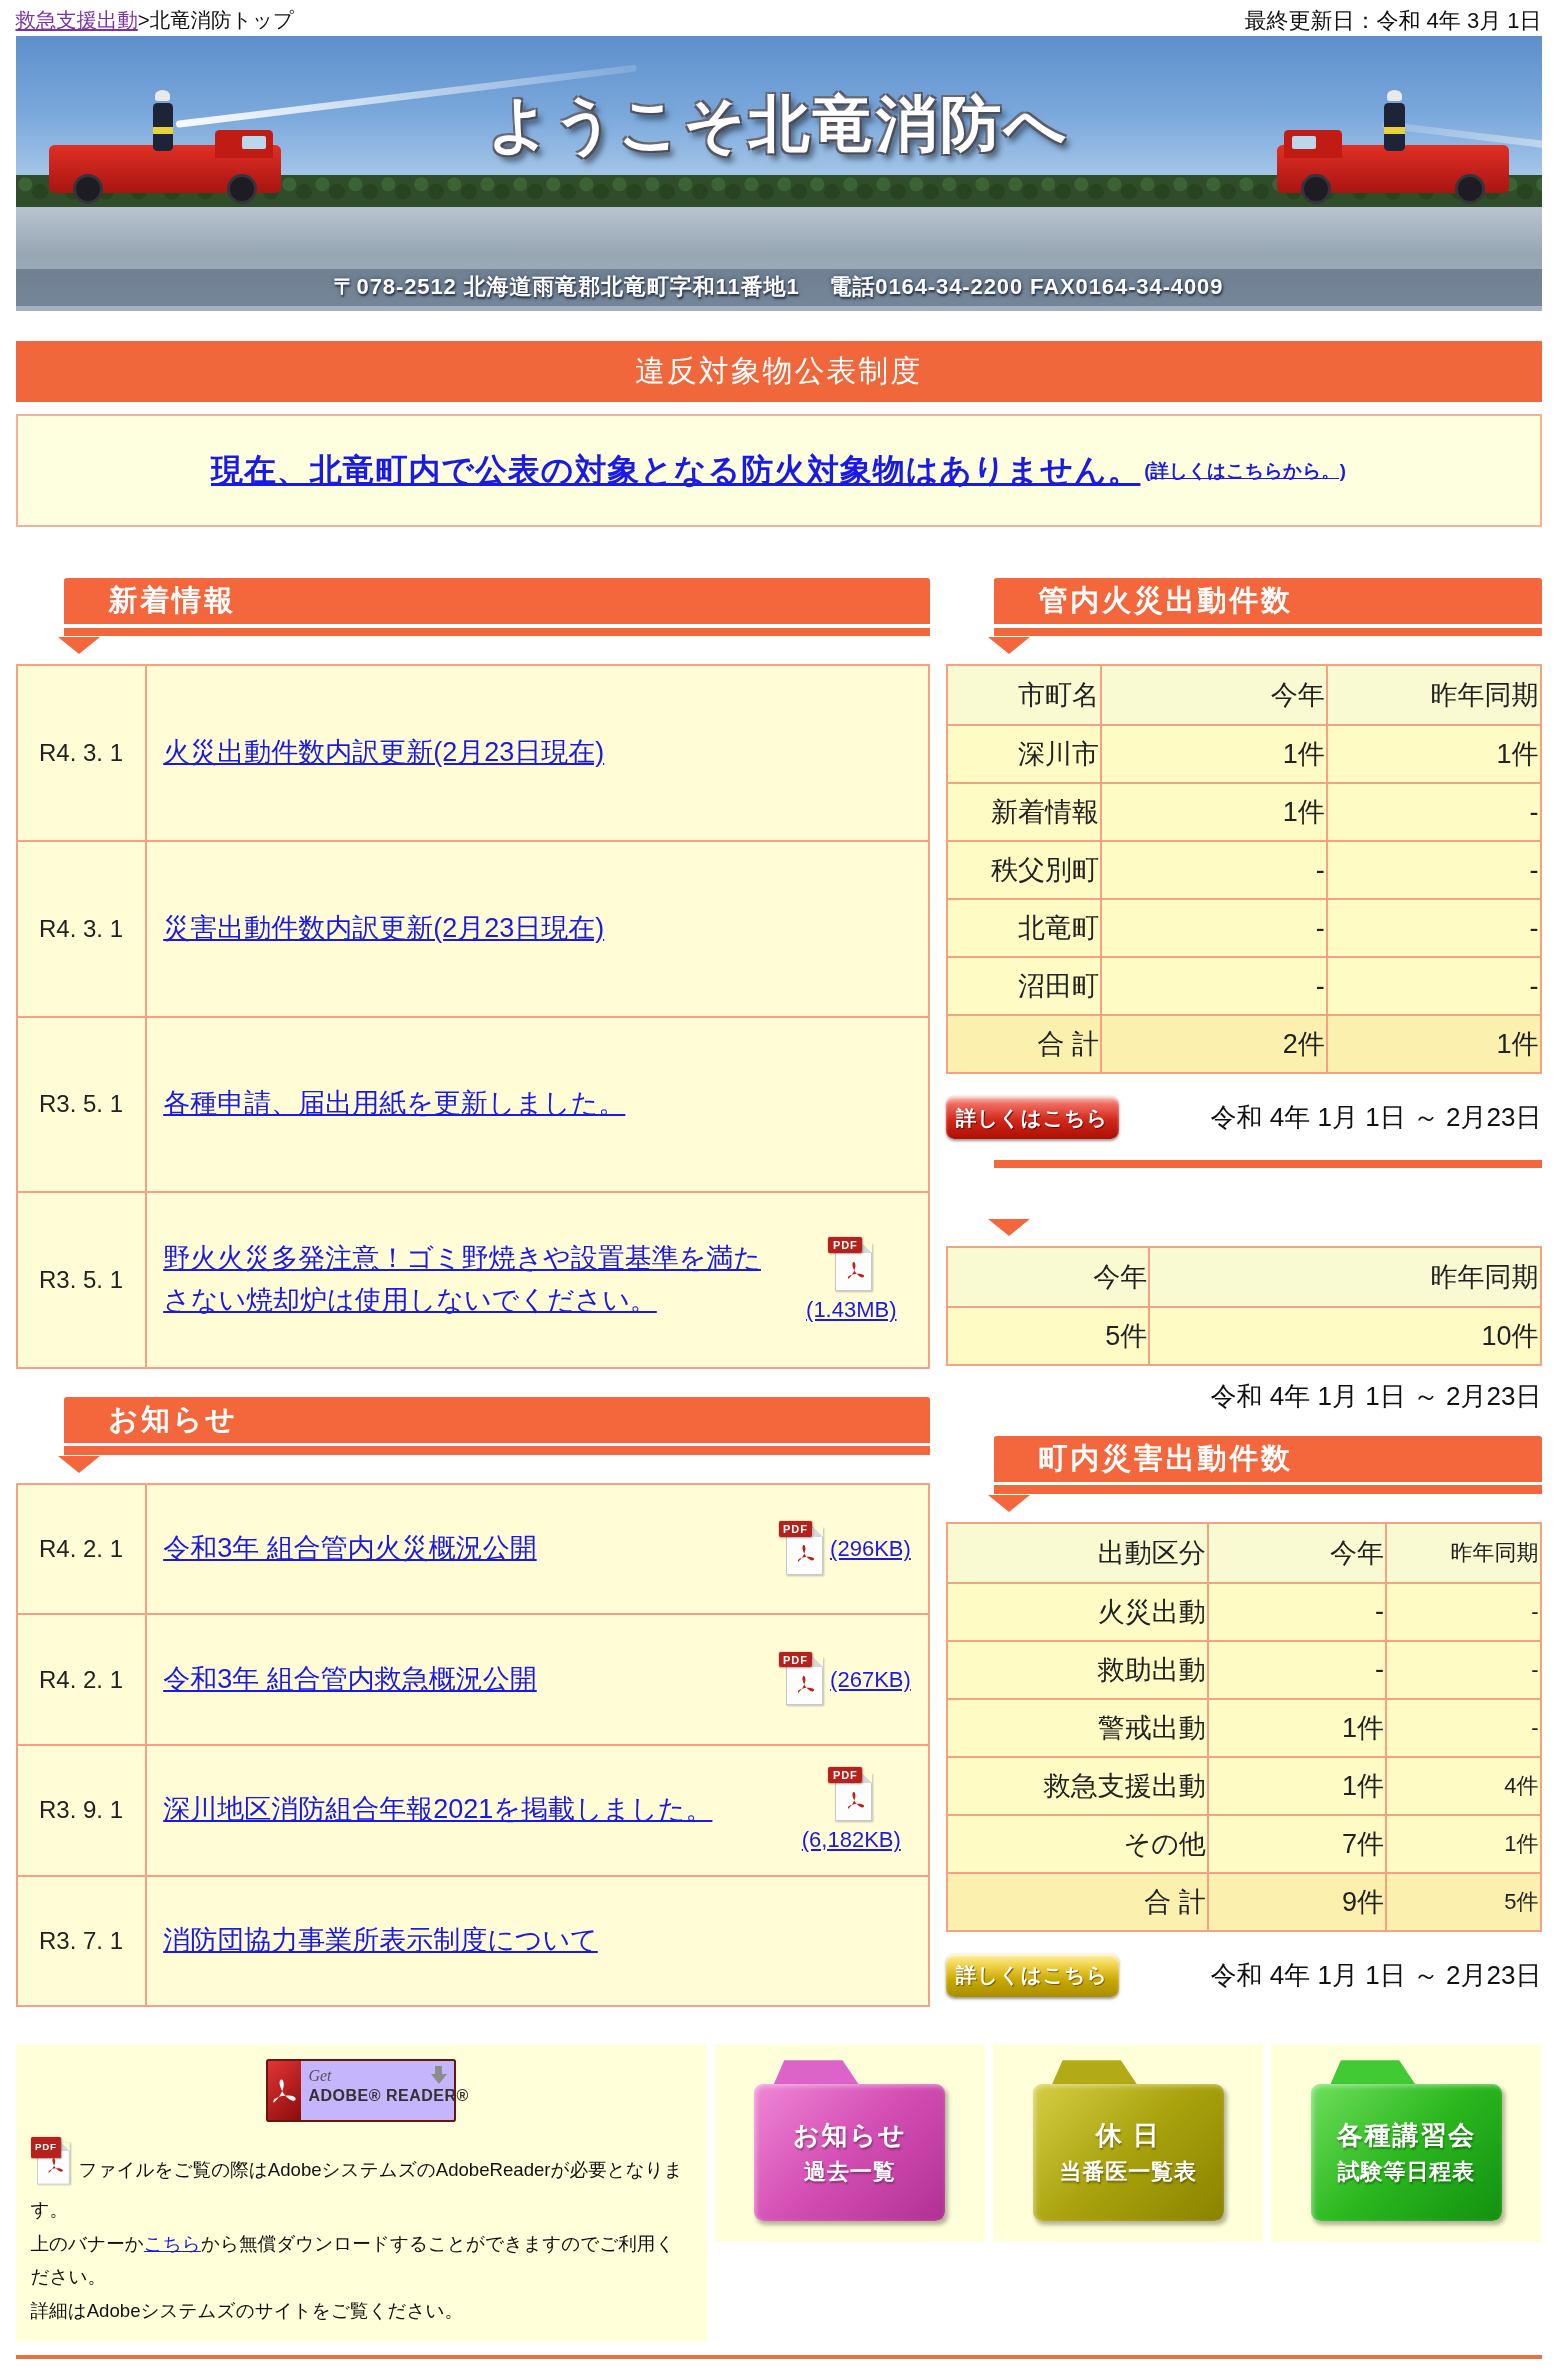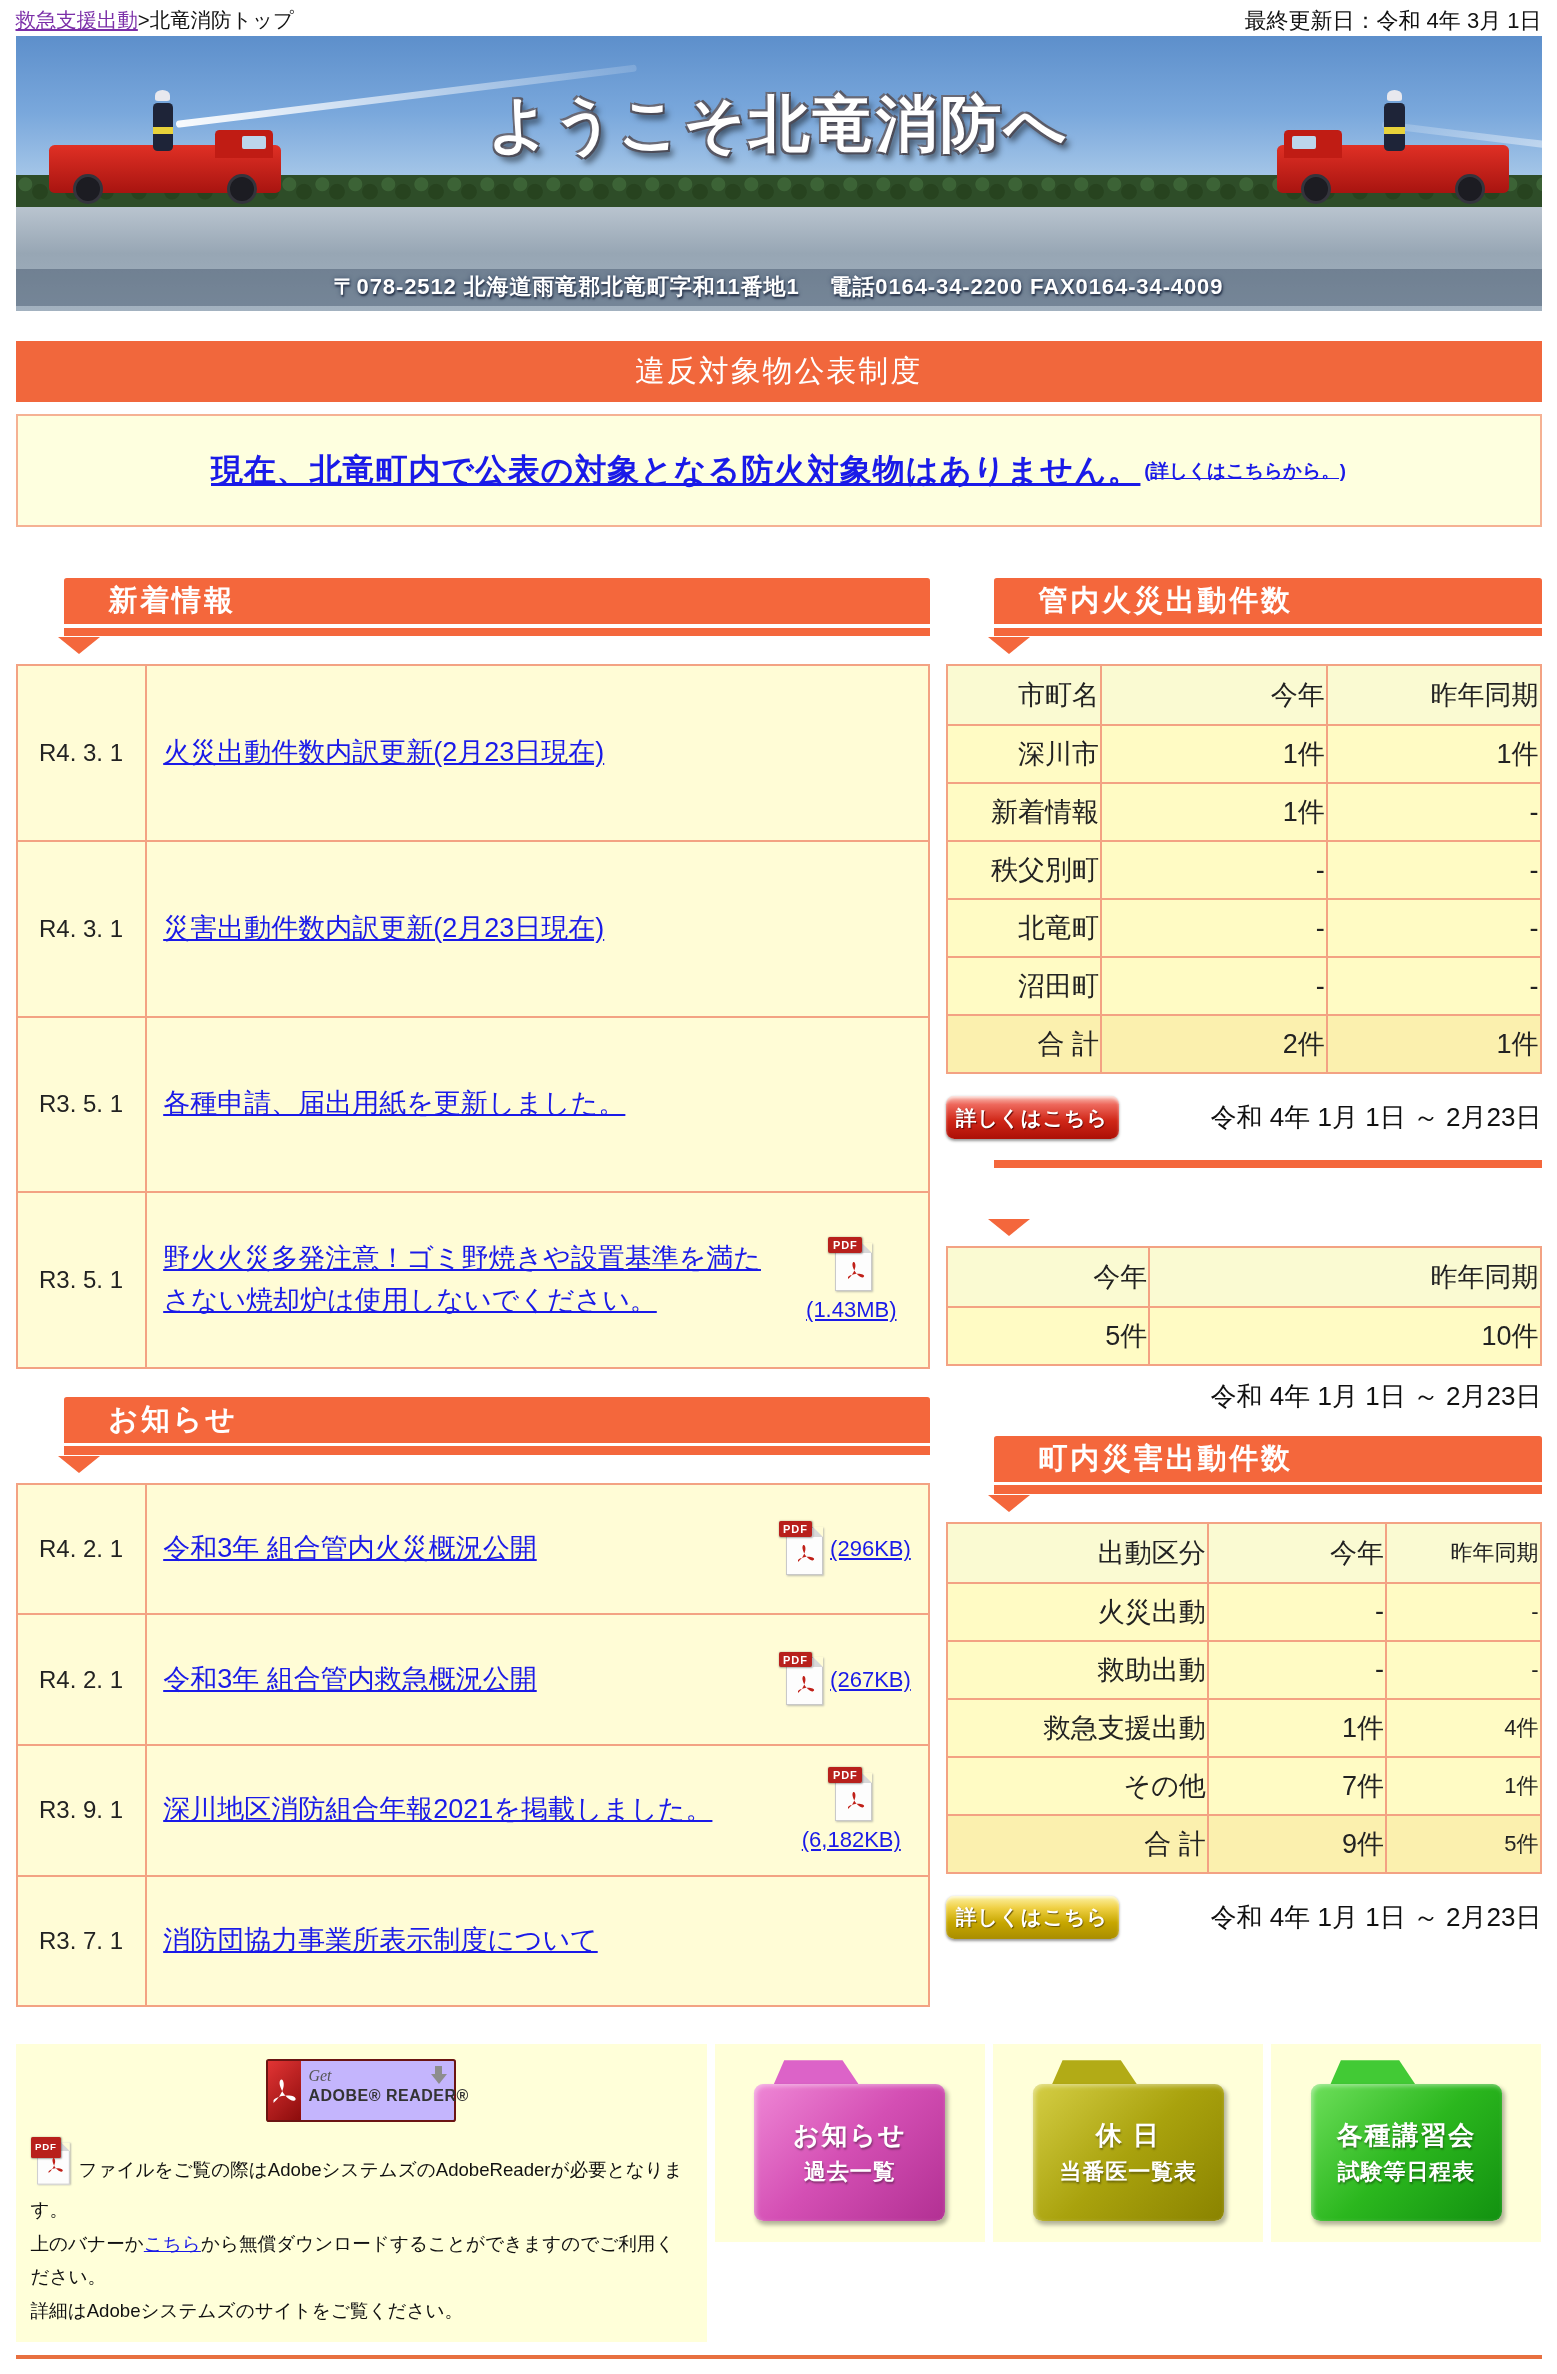--- a/index.html
+++ b/index.html
@@ -414,20 +414,25 @@
           <td>火災出動</td>
           <td>-</td>
           <td class="small">-</td>
         </tr>
         <tr>
           <td>救助出動</td>
           <td>-</td>
           <td class="small">-</td>
         </tr>
         <tr>
+          <td>警戒出動</td>
+          <td>1件</td>
+          <td class="small">-</td>
+        </tr>
+        <tr>
           <td>救急支援出動</td>
           <td>1件</td>
           <td class="small">4件</td>
         </tr>
         <tr>
           <td>その他</td>
           <td>7件</td>
           <td class="small">1件</td>
         </tr>
         <tr class="total">

